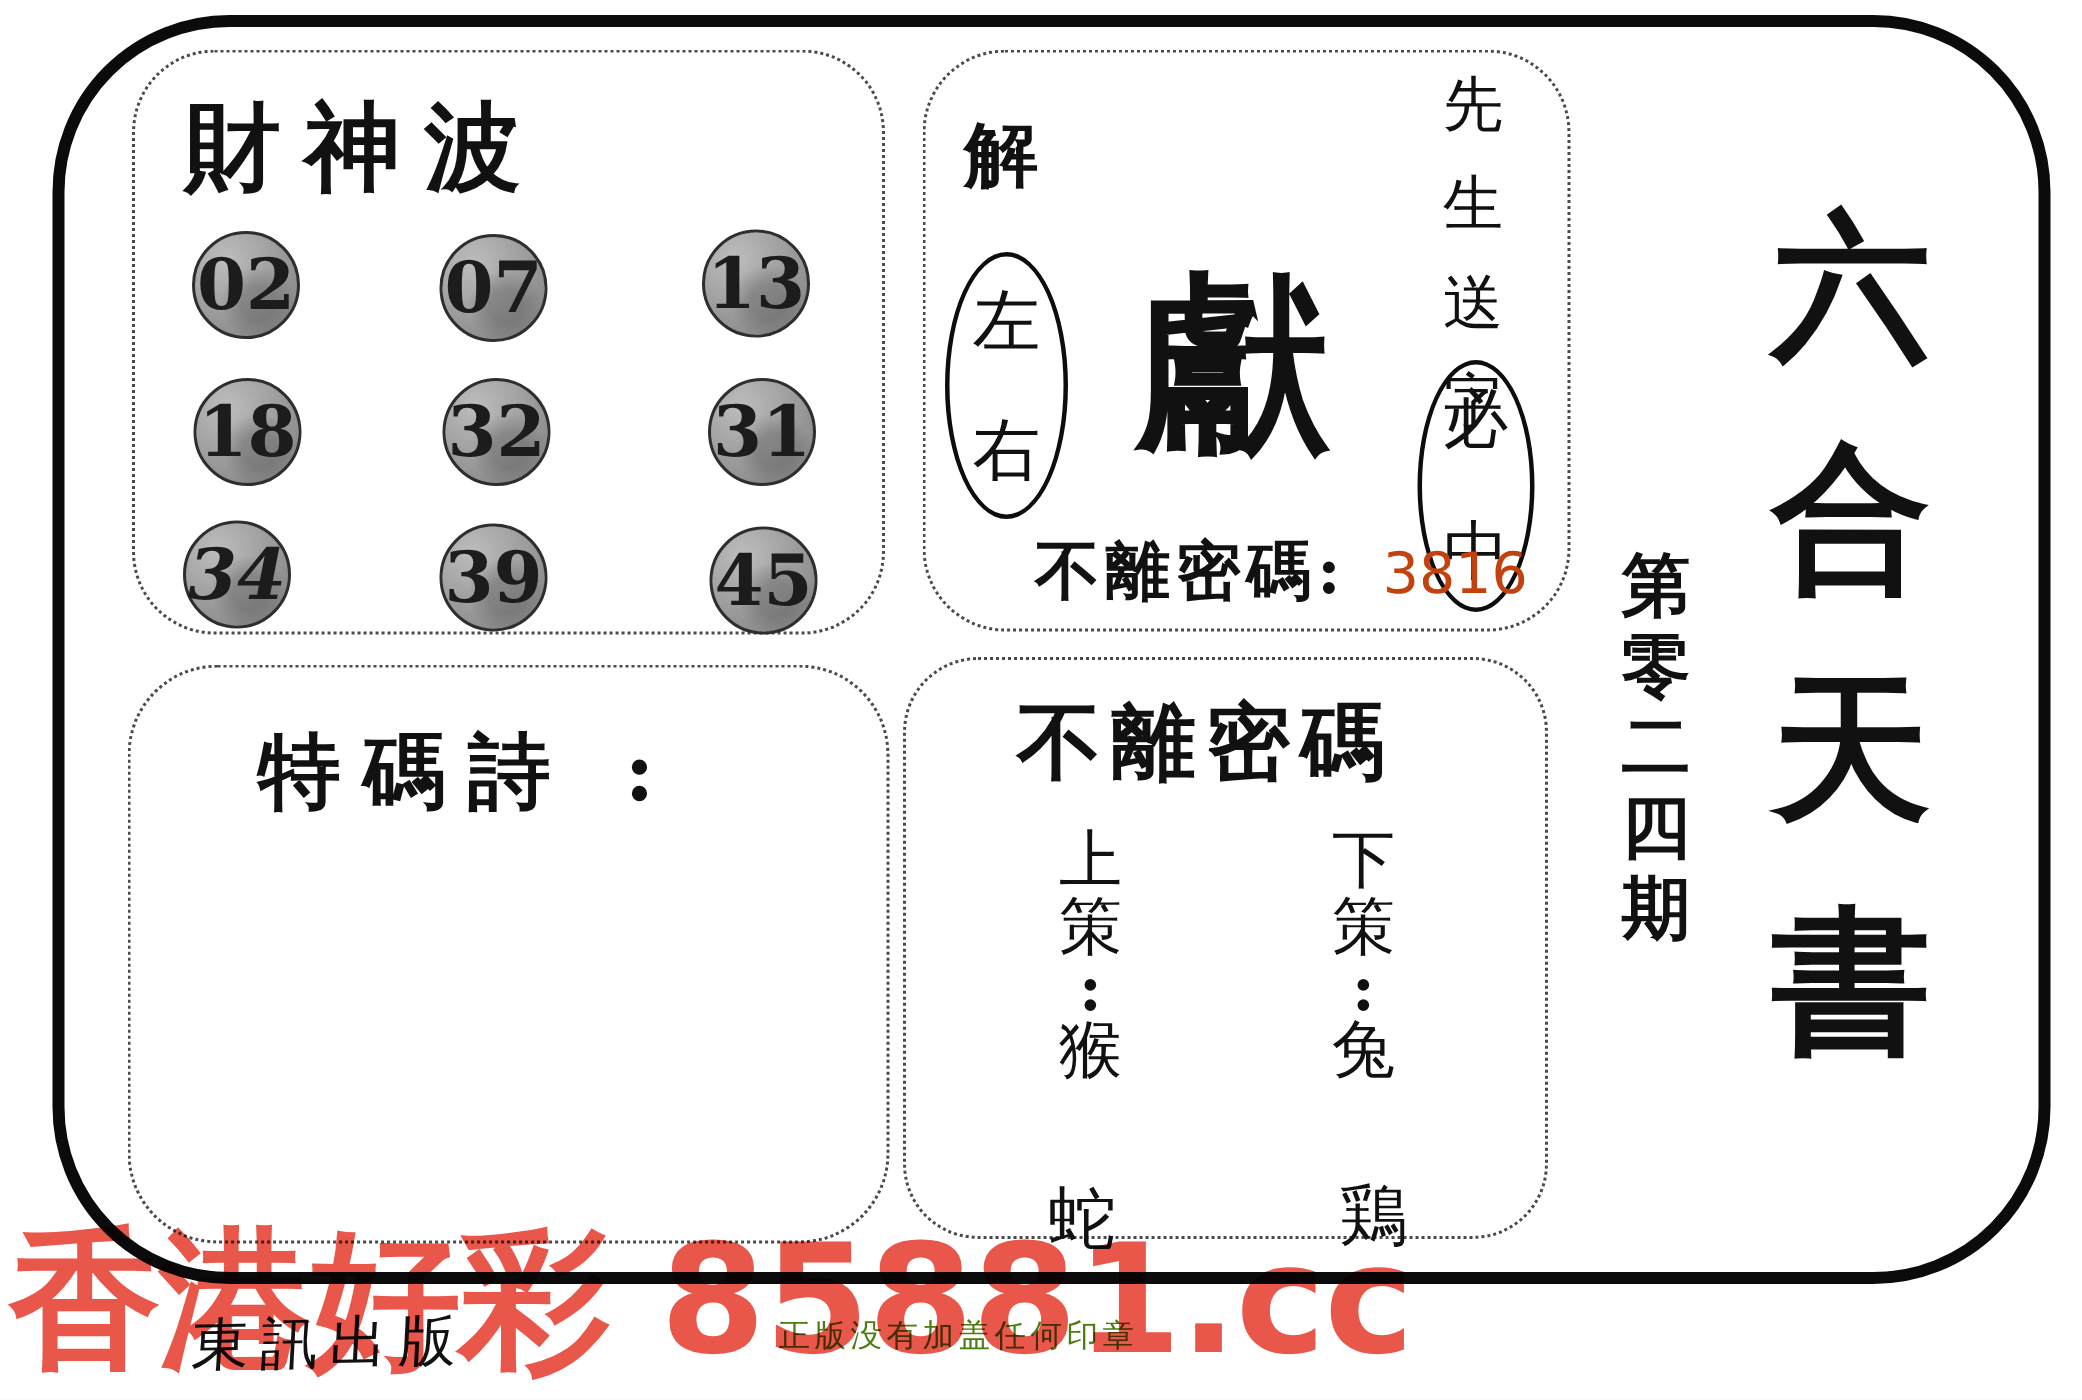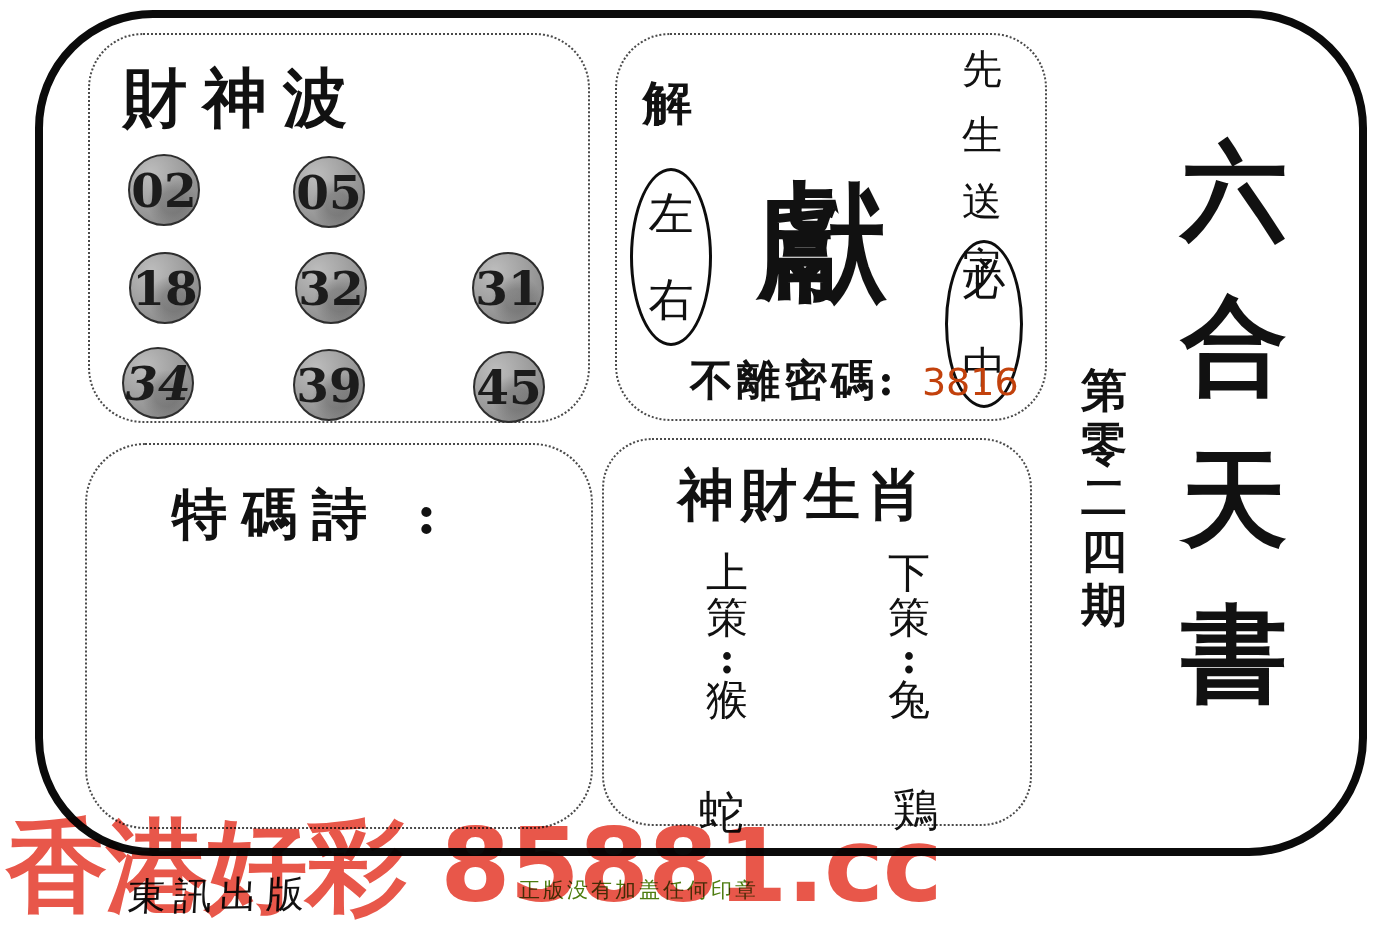--- a/index.html
+++ b/index.html
@@ -86,21 +86,22 @@
 <body>
 
 <div class="page">
 
   <div class="outer-frame"></div>
 
   <div class="dotted-box box-caishen"></div>
   <div class="abs caishen-title">財神波</div>
 
   <div class="ball" style="left:128px; top:154px;">02</div>
-  <div class="ball" style="left:293px; top:156px;">05</div>
+  <div class="ball" style="left:293px; top:156px;">07</div>
+  <div class="ball" style="left:468px; top:153px;">13</div>
   <div class="ball" style="left:129px; top:252px;">18</div>
   <div class="ball" style="left:295px; top:252px;">32</div>
   <div class="ball" style="left:472px; top:252px;">31</div>
   <div class="ball" style="left:122px; top:347px;font-style:italic;">34</div>
   <div class="ball" style="left:293px; top:349px;">39</div>
   <div class="ball" style="left:473px; top:351px;">45</div>
 
   <div class="dotted-box box-mystery"></div>
   <div class="abs jie-char">解</div>
 
@@ -125,21 +126,21 @@
 
   <div class="abs code-row">
     <span class="code-label">不離密碼:</span>
     <span class="code-value">3816</span>
   </div>
 
   <div class="dotted-box box-poem"></div>
   <div class="abs poem-title">特碼詩 :</div>
 
   <div class="dotted-box box-zodiac"></div>
-  <div class="abs zodiac-title">神財生肖</div>
+  <div class="abs zodiac-title">不離密碼</div>
 
   <div class="vert-col strategy-col col-upper">
     <span>上</span>
     <span>策</span>
     <span class="colon">:</span>
     <span>猴</span>
   </div>
 
   <div class="vert-col strategy-col col-lower">
     <span>下</span>

